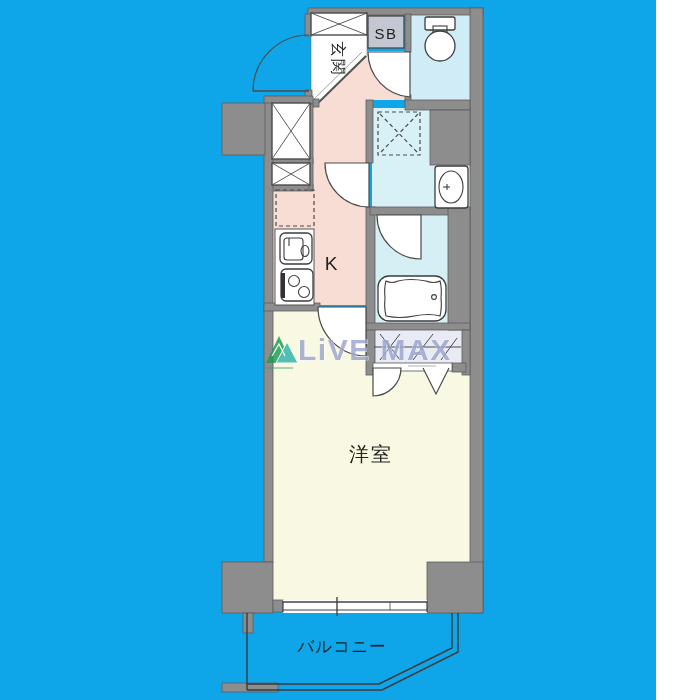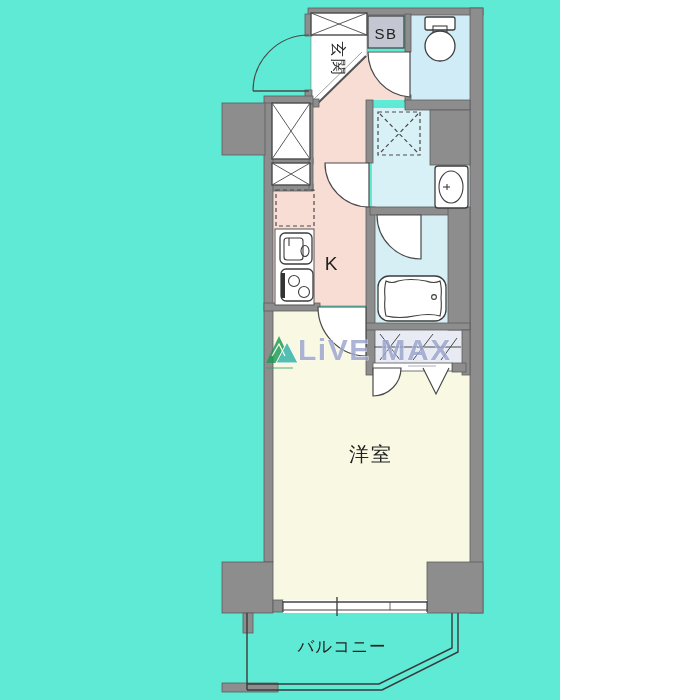--- a/index.html
+++ b/index.html
@@ -1,16 +1,16 @@
 <!DOCTYPE html>
 <html><head>
 <meta charset="utf-8">
 <style>
   html,body{margin:0;padding:0;background:#ffffff;}
-  #canvas{position:relative;width:560px;height:700px;background:#5eead4;overflow:hidden;
+  #canvas{position:relative;width:656px;height:700px;background:#0ea5e9;overflow:hidden;
           font-family:"Liberation Sans", sans-serif;}
   svg{position:absolute;left:0;top:0;}
   text{font-family:"Liberation Sans", sans-serif;}
   .wall{fill:#8d8d8d;stroke:#5e5e5e;stroke-width:0.8;}
   .xbox{fill:#ffffff;stroke:#4a4a4a;stroke-width:1.4;}
   .xline{stroke:#4a4a4a;stroke-width:0.9;fill:none;}
   .fix{fill:#ffffff;stroke:#3d3d3d;stroke-width:1.3;}
   .fixthin{fill:none;stroke:#3d3d3d;stroke-width:1.1;}
   .door{fill:#ffffff;stroke:#4a4a4a;stroke-width:1.2;}
   .dash{fill:none;stroke:#4a4a4a;stroke-width:1.2;stroke-dasharray:4 3;}

